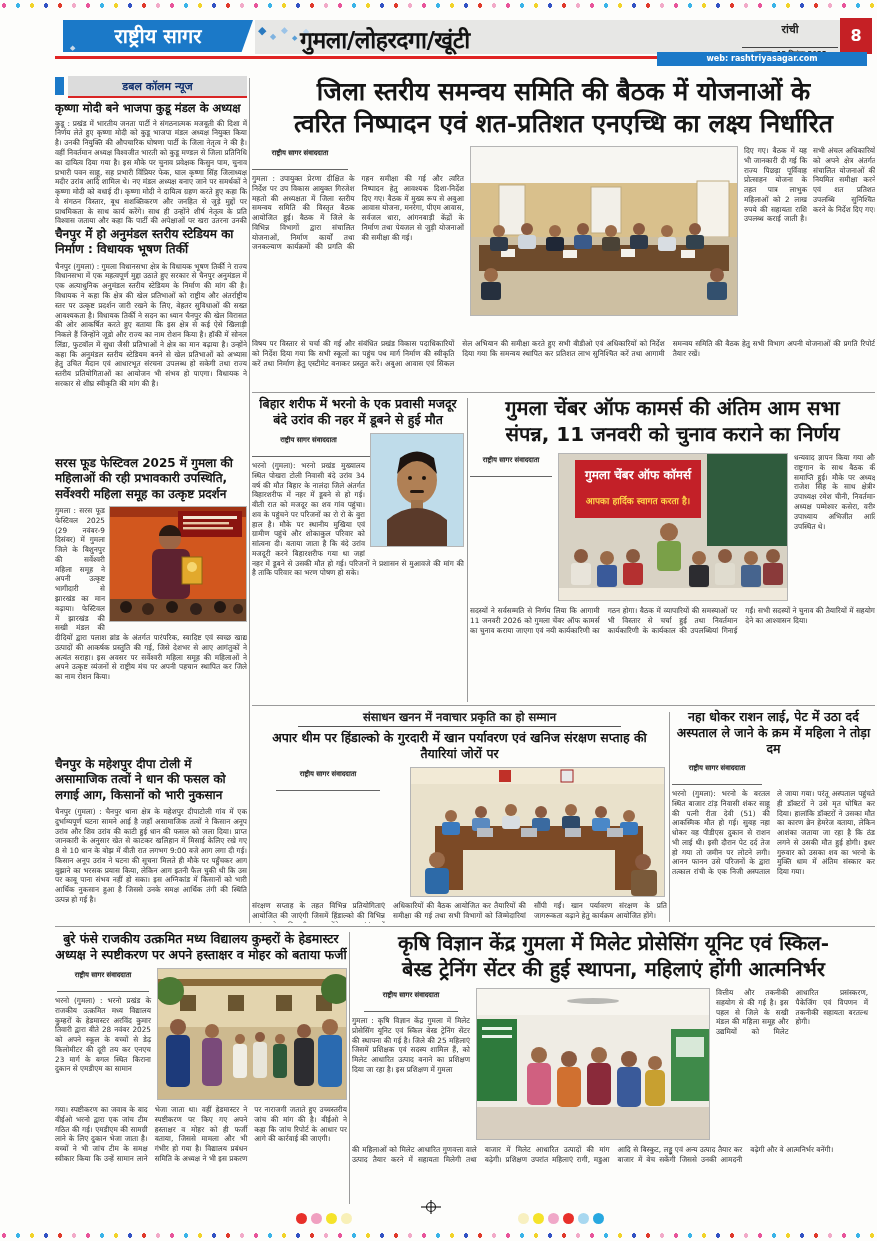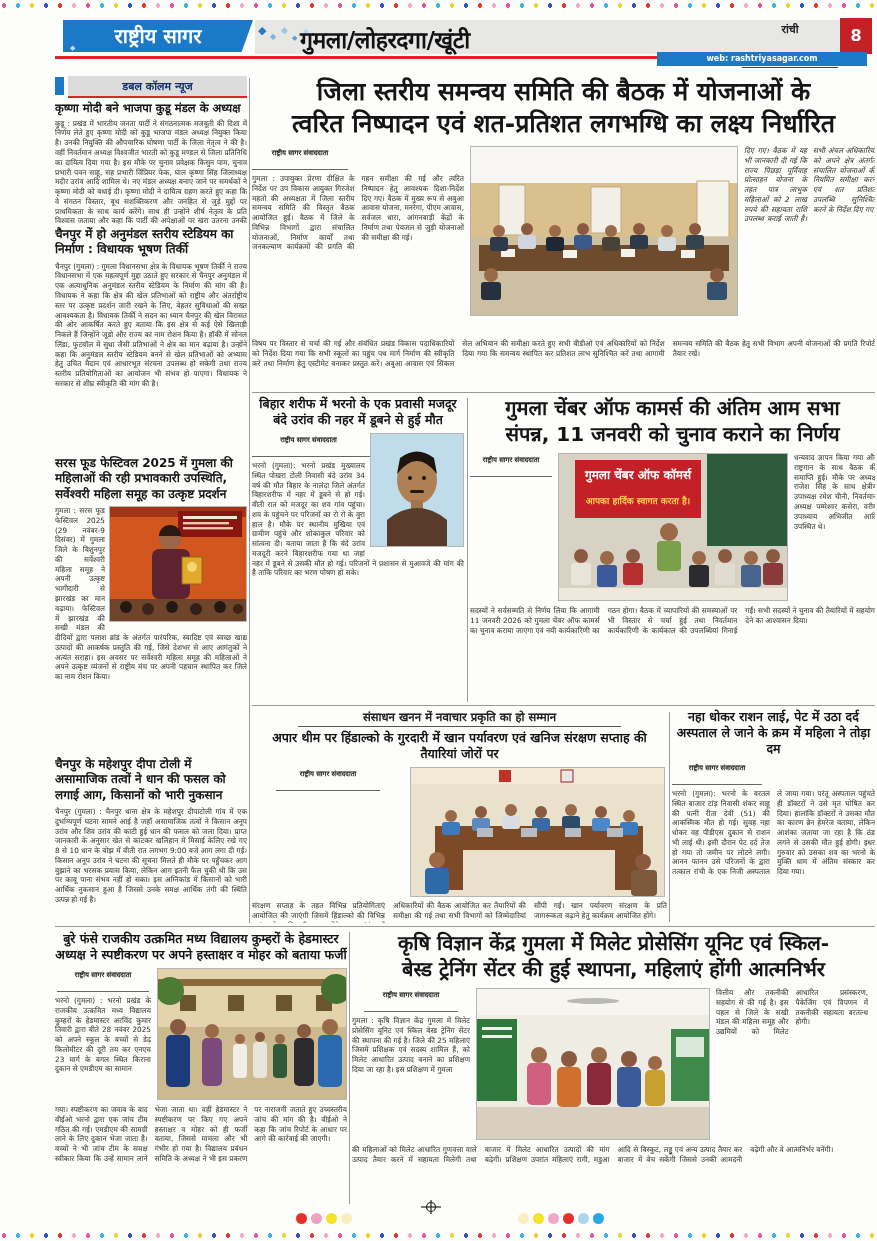--- a/index.html
+++ b/index.html
@@ -16,21 +16,21 @@
       radial-gradient(circle at 74px 3.5px, #f2aac8 2.1px, rgba(0,0,0,0) 2.5px);}
   
   .mh-gray{position:absolute;left:255px;top:20px;width:612px;height:34px;background:#e7e7e5;}
   .brand{position:absolute;left:63px;top:20px;width:190px;height:32px;background:#1b79c8;
          color:#fff;font-weight:bold;font-size:20px;text-align:center;line-height:32px;
          clip-path:polygon(0 0,100% 0,94% 100%,0 100%);}
   .dia{position:absolute;font-size:9px;color:#5a9fd6;}
   .region{position:absolute;left:300px;top:23px;width:440px;text-align:left;
           font-size:23px;font-weight:800;color:#121212;letter-spacing:-.5px;}
   .datebox{position:absolute;left:742px;top:21px;width:96px;text-align:center;}
-  .datebox .city{font-size:11px;font-weight:bold;border-bottom:1px solid #444;padding-bottom:19px;text-align:center;}
+  .datebox .city{font-size:11px;font-weight:bold;border-bottom:1px solid #444;padding-bottom:11px;text-align:center;}
   .datebox .dl{font-size:6.8px;font-weight:bold;border-bottom:1px solid #444;padding:1px 0;}
   .pagebox{position:absolute;left:840px;top:18px;width:32px;height:36px;background:#c52025;
            color:#fff;font-weight:bold;font-size:16px;text-align:center;line-height:36px;}
   .redrule{position:absolute;left:55px;top:56px;width:602px;height:3px;background:#e02424;}
   .webstrip{position:absolute;left:657px;top:52px;width:210px;height:14px;background:#1b79c8;
             color:#fff;font-size:8px;font-weight:bold;text-align:center;line-height:14px;}
   
   .vrule{position:absolute;width:1px;background:#9a9a9a;}
   .hrule{position:absolute;height:1px;background:#9a9a9a;}
   
@@ -129,21 +129,21 @@
     </div>
   </article>
 
   <article class="art" style="left:55px;top:757px;width:192px;height:166px;">
     <div class="hl" style="font-size:12px;">चैनपुर के महेशपुर दीपा टोली में असामाजिक तत्वों ने धान की फसल को लगाई आग, किसानों को भारी नुकसान</div>
     <div class="body" style="margin-top:4px;">चैनपुर (गुमला) : चैनपुर थाना क्षेत्र के महेशपुर दीपाटोली गांव में एक दुर्भाग्यपूर्ण घटना सामने आई है जहाँ असामाजिक तत्वों ने किसान अनूप उरांव और शिव उरांव की काटी हुई धान की फसल को जला दिया। प्राप्त जानकारी के अनुसार खेत से काटकर खलिहान में मिसाई केलिए रखे गए 8 से 10 धान के बोझ में बीती रात लगभग 9:00 बजे आग लगा दी गई। किसान अनूप उरांव ने घटना की सूचना मिलते ही मौके पर पहुँचकर आग बुझाने का भरसक प्रयास किया, लेकिन आग इतनी फैल चुकी थी कि उस पर काबू पाना संभव नहीं हो सका। इस अग्निकांड में किसानों को भारी आर्थिक नुकसान हुआ है जिससे उनके समक्ष आर्थिक तंगी की स्थिति उत्पन्न हो गई है।</div>
   </article>
 
   <article class="art" style="left:252px;top:76px;width:623px;height:314px;">
     <div class="hl c" style="font-size:25px;">जिला स्तरीय समन्वय समिति की बैठक में योजनाओं के</div>
-    <div class="hl c" style="font-size:25px;">त्वरित निष्पादन एवं शत-प्रतिशत लगभग्धि का लक्ष्य निर्धारित</div>
+    <div class="hl c" style="font-size:25px;">त्वरित निष्पादन एवं शत-प्रतिशत एनएच्धि का लक्ष्य निर्धारित</div>
     <div class="row" style="margin-top:6px;">
       <div style="width:212px;flex:none;">
         <div class="byline" style="width:96px;margin:0 0 4px;">राष्ट्रीय सागर संवाददाता</div>
         <div class="body" style="column-count:2;column-gap:7px;height:160px;">गुमला : उपायुक्त प्रेरणा दीक्षित के निर्देश पर उप विकास आयुक्त गिरजेश महतो की अध्यक्षता में जिला स्तरीय समन्वय समिति की विस्तृत बैठक आयोजित हुई। बैठक में जिले के विभिन्न विभागों द्वारा संचालित योजनाओं, निर्माण कार्यों तथा जनकल्याण कार्यक्रमों की प्रगति की गहन समीक्षा की गई और त्वरित निष्पादन हेतु आवश्यक दिशा-निर्देश दिए गए। बैठक में मुख्य रूप से अबुआ आवास योजना, मनरेगा, पीएम आवास, सर्वजल धारा, आंगनबाड़ी केंद्रों के निर्माण तथा पेयजल से जुड़ी योजनाओं की समीक्षा की गई।</div>
       </div>
       <svg class="photo" width="266" height="168" viewBox="0 0 266 168">
         <rect width="266" height="168" fill="#ece6d8"></rect>
         <rect width="266" height="36" fill="#f7f6f2"></rect>
         <rect x="0" y="36" width="266" height="54" fill="#d9c08c"></rect>
         <rect x="28" y="38" width="26" height="50" fill="#f2efe8" stroke="#c0ab80"></rect>
@@ -172,21 +172,21 @@
             <rect x="187" y="90" width="18" height="14" rx="3" fill="#d8dde2"></rect>
           <circle cx="224" cy="82" r="6" fill="#8a5a40"></circle>
             <rect x="215" y="88" width="18" height="14" rx="3" fill="#32424e"></rect>
           <circle cx="20" cy="128" r="7" fill="#9a6a48"></circle>
             <rect x="10" y="135" width="20" height="18" rx="3" fill="#26303e"></rect>
           <circle cx="246" cy="128" r="7" fill="#8a5a40"></circle>
             <rect x="236" y="135" width="20" height="18" rx="3" fill="#33506e"></rect>
         </g>
       </svg>
       <div style="width:132px;flex:none;">
-        <div class="body" style="column-count:2;column-gap:6px;height:168px;font-style:italic;">दिए गए। बैठक में यह भी जानकारी दी गई कि राज्य पिछड़ा पूर्विवाह प्रोत्साहन योजना के तहत पात्र लाभुक महिलाओं को 2 लाख रुपये की सहायता राशि उपलब्ध कराई जाती है। सभी अंचल अधिकारियों को अपने क्षेत्र अंतर्गत संचालित योजनाओं की नियमित समीक्षा करने एवं शत प्रतिशत उपलब्धि सुनिश्चित करने के निर्देश दिए गए।</div>
+        <div class="body" style="column-count:2;column-gap:6px;height:168px;">दिए गए। बैठक में यह भी जानकारी दी गई कि राज्य पिछड़ा पूर्विवाह प्रोत्साहन योजना के तहत पात्र लाभुक महिलाओं को 2 लाख रुपये की सहायता राशि उपलब्ध कराई जाती है। सभी अंचल अधिकारियों को अपने क्षेत्र अंतर्गत संचालित योजनाओं की नियमित समीक्षा करने एवं शत प्रतिशत उपलब्धि सुनिश्चित करने के निर्देश दिए गए।</div>
       </div>
     </div>
     <div class="body" style="column-count:3;column-gap:8px;margin-top:5px;height:48px;">विषय पर विस्तार से चर्चा की गई और संबंधित प्रखंड विकास पदाधिकारियों को निर्देश दिया गया कि सभी स्कूलों का पहुंच पथ मार्ग निर्माण की स्वीकृति करें तथा निर्माण हेतु एस्टीमेट बनाकर प्रस्तुत करें। अबुआ आवास एवं सिकल सेल अभियान की समीक्षा करते हुए सभी बीडीओ एवं अधिकारियों को निर्देश दिया गया कि समन्वय स्थापित कर प्रतिशत लाभ सुनिश्चित करें तथा आगामी समन्वय समिति की बैठक हेतु सभी विभाग अपनी योजनाओं की प्रगति रिपोर्ट तैयार रखें।</div>
   </article>
 
   <article class="art" style="left:252px;top:396px;width:212px;height:306px;">
     <div class="hl c" style="font-size:12.5px;">बिहार शरीफ में भरनो के एक प्रवासी मजदूर</div>
     <div class="hl c" style="font-size:12.5px;">बंदे उरांव की नहर में डूबने से हुई मौत</div>
     <div style="margin-top:5px;">
       <svg class="photo" width="92" height="112" viewBox="0 0 92 112" style="float:right;margin:0 0 3px 5px;">

